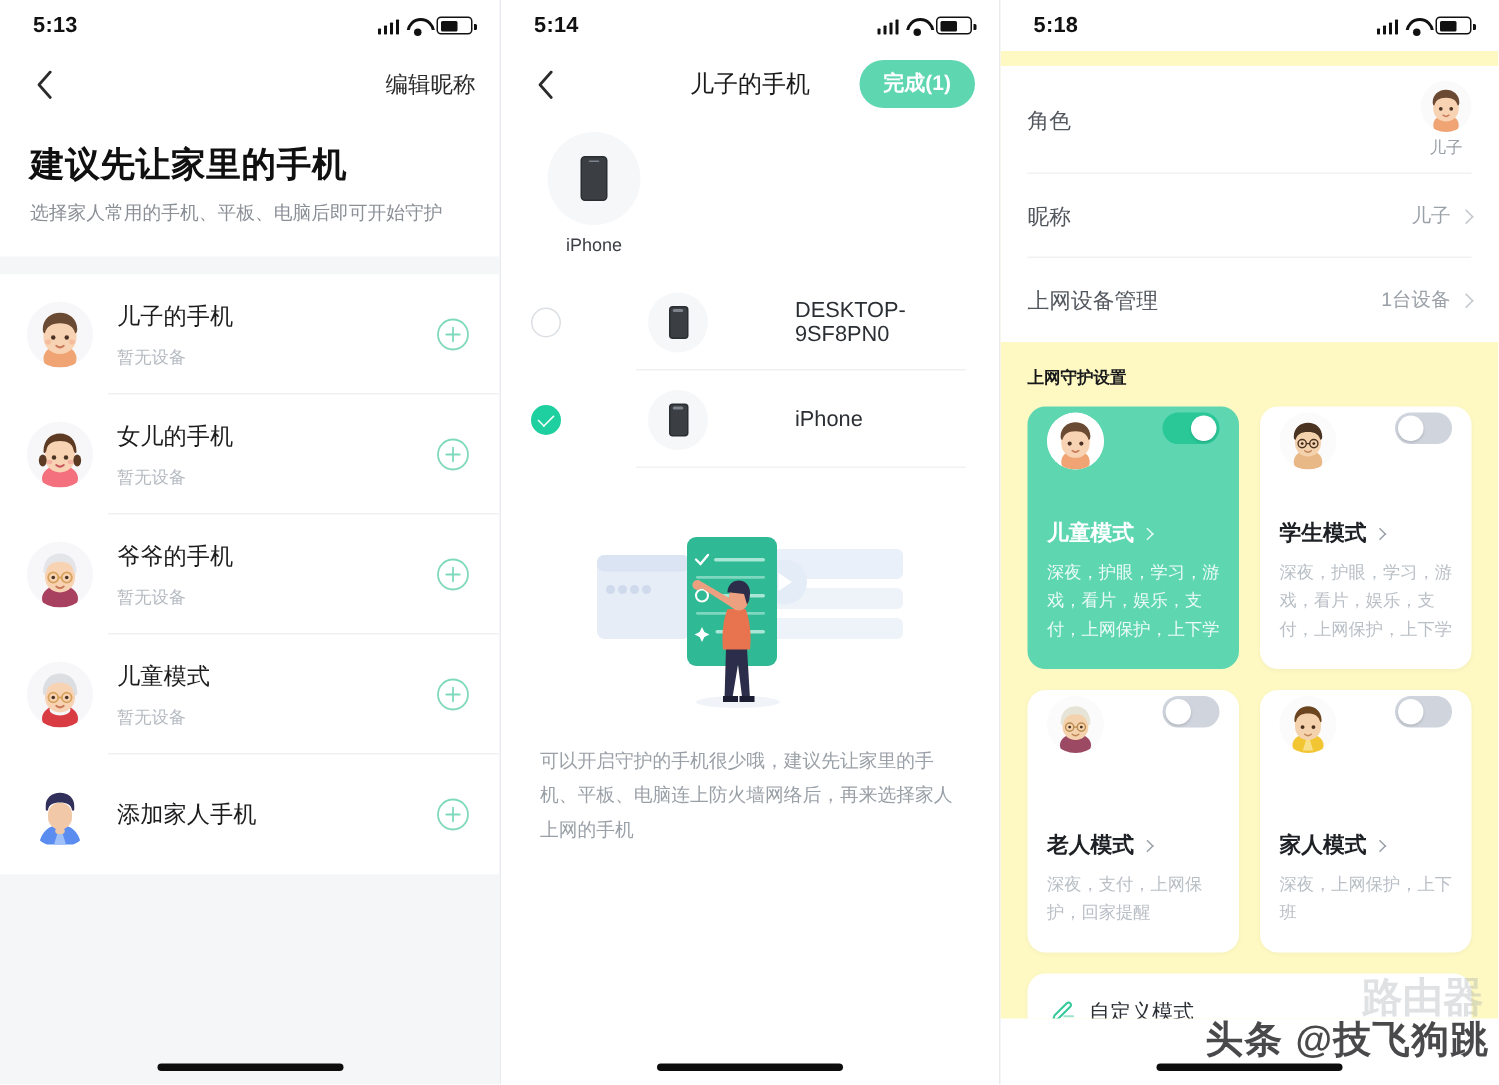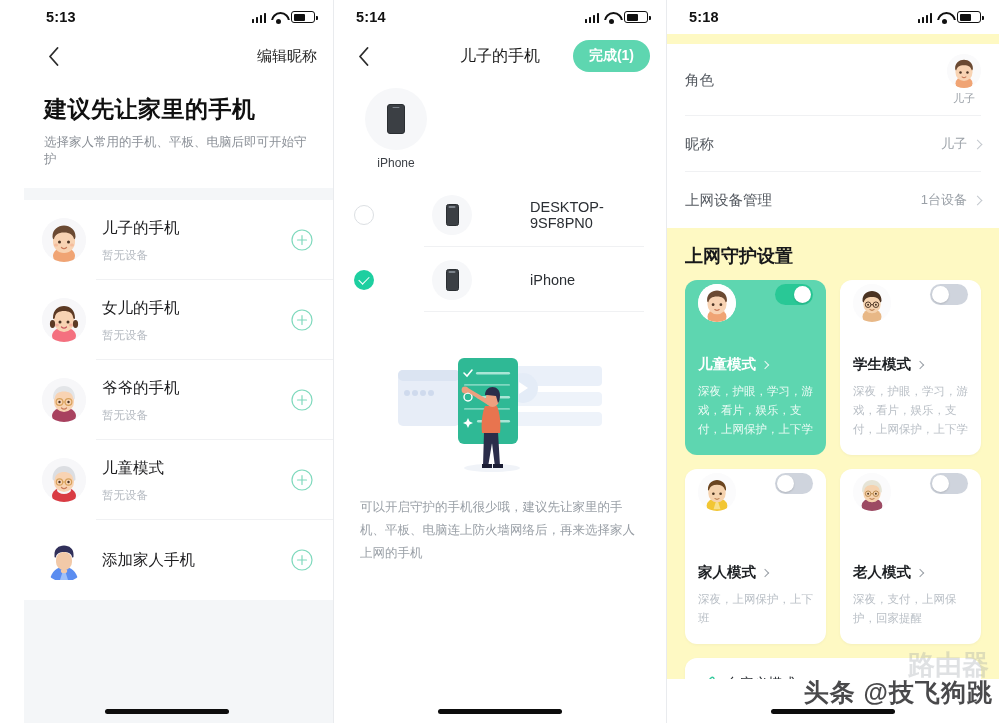--- a/index.html
+++ b/index.html
@@ -108,21 +108,21 @@
   .s3-row:last-child::after { display:none; }
   .s3-row.role { min-height:72px; }
   .s3-label { font-size:14.5px; color:#53585f; }
   .s3-right { margin-left:auto; display:flex; align-items:center; gap:7px; }
   .s3-val { font-size:13px; color:#9aa0a7; }
   .role-av { text-align:center; }
   .role-av .av { width:34px; height:34px; flex:0 0 34px; margin:0 auto; background:#fafafb; }
   .role-av .av svg { width:34px; height:34px; }
   .role-cap { font-size:11px; color:#9aa0a7; margin-top:3px; }
   .chev { width:7px; height:7px; border-right:1.4px solid #c3c8ce; border-top:1.4px solid #c3c8ce; transform:rotate(45deg); }
-  .sec-title { font-size:18px; font-weight:bold; color:#17181a; padding:16px 18px 12px; }
+  .sec-title { font-size:11px; font-weight:bold; color:#17181a; padding:16px 18px 12px; }
   .modes { display:grid; grid-template-columns:1fr 1fr; gap:14px; padding:0 18px; }
   .mode {
     background:#fff; border-radius:12px; padding:4px 13px 16px; min-height:175px;
     display:flex; flex-direction:column; cursor:pointer;
     box-shadow:0 1px 3px rgba(20,30,40,.04);
   }
   .mode.active { background:#5ED6B0; box-shadow:none; }
   .mode-top { display:flex; align-items:flex-start; justify-content:space-between; }
   .mode .av { width:38px; height:38px; flex:0 0 38px; background:#fbfbfc; }
   .mode .av svg { width:38px; height:38px; }
@@ -155,21 +155,21 @@
   .wm-back {
     position:absolute; right:4px; bottom:26px; font-size:27px; font-weight:bold;
     color:rgba(150,155,162,.30); white-space:nowrap;
   }
 </style>
 </head>
 <body>
 
 <div class="screens">
 
-  <div class="screen" style="display:flex;flex-direction:column;padding-left:24px;">
+  <div class="screen" style="display:flex;flex-direction:column;">
     <div class="statusbar">
       <div class="sb-time">5:13</div>
       <div class="sb-right">
         <div class="sig">
             <i></i>
             <i></i>
             <i></i>
             <i></i>
           </div>
         <div class="wifi"></div>
@@ -526,63 +526,63 @@
             <span class="chev"></span>
           </div>
           <div class="mode-feat">深夜，护眼，学习，游戏，看片，娱乐，支付，上网保护，上下学</div>
         </div>
 
         <div class="mode">
           <div class="mode-top">
             <div class="av">
               <svg viewBox="0 0 44 44">
                   <circle cx="22" cy="22" r="22" fill="#fbfbfc"></circle>
-                <ellipse cx="22" cy="38" rx="12" ry="9" fill="#f2c633"></ellipse>
-                <path d="M22 29l-4 13h8z" fill="#f8e08a"></path>
-                <path d="M12 19a10 10 0 0120 0v5a10 10 0 01-20 0z" fill="#f5d2ae"></path>
-                <path d="M11.5 19c0-7 5-11 10.5-11S32.5 12 32.5 19c0 1.5-1 2-1.5 0-1-3.5-4-5.5-9-5.5s-8 2-9 5.5c-.5 2-1.5 1.5-1.5 0z" fill="#6b4520"></path>
-                <circle cx="17.8" cy="24" r="1.5" fill="#46301c"></circle>
-                  <circle cx="26.2" cy="24" r="1.5" fill="#46301c"></circle>
-                <path d="M19.5 29.5c1.5 1.3 3.5 1.3 5 0" fill="none" stroke="#bf8557" stroke-width="1.2" stroke-linecap="round"></path>
-              </svg>
-            </div>
-            <div class="tgl"></div>
-          </div>
-          <div class="mode-name">
-            <span>家人模式</span>
-            <span class="chev"></span>
-          </div>
-          <div class="mode-feat">深夜，上网保护，上下班</div>
-        </div>
-
-        <div class="mode">
-          <div class="mode-top">
-            <div class="av">
-              <svg viewBox="0 0 44 44">
-                  <circle cx="22" cy="22" r="22" fill="#fbfbfc"></circle>
                 <ellipse cx="22" cy="38" rx="12" ry="9" fill="#9c4a63"></ellipse>
                 <path d="M12 20a10 10 0 0120 0v4a10 10 0 01-20 0z" fill="#f5d2ae"></path>
                 <path d="M10.5 21c0-9 5.5-13 11.5-13s11.5 4 11.5 13c0 2-2 2.5-2.5-.5-.5-4-4-6.5-9-6.5s-8.5 2.5-9 6.5c-.5 3-2.5 2.5-2.5-.5z" fill="#e6e4d6"></path>
                 <circle cx="17.5" cy="24" r="3.2" fill="none" stroke="#b98b4f" stroke-width="1.1"></circle>
                 <circle cx="26.5" cy="24" r="3.2" fill="none" stroke="#b98b4f" stroke-width="1.1"></circle>
                 <path d="M20.7 24h2.6" stroke="#b98b4f" stroke-width="1.1"></path>
                 <circle cx="17.5" cy="24" r="1.1" fill="#46301c"></circle>
                   <circle cx="26.5" cy="24" r="1.1" fill="#46301c"></circle>
                 <path d="M19.5 29.5c1.5 1.3 3.5 1.3 5 0" fill="none" stroke="#bf8557" stroke-width="1.2" stroke-linecap="round"></path>
               </svg>
             </div>
             <div class="tgl"></div>
           </div>
           <div class="mode-name">
             <span>老人模式</span>
             <span class="chev"></span>
           </div>
           <div class="mode-feat">深夜，支付，上网保护，回家提醒</div>
         </div>
 
+        <div class="mode">
+          <div class="mode-top">
+            <div class="av">
+              <svg viewBox="0 0 44 44">
+                  <circle cx="22" cy="22" r="22" fill="#fbfbfc"></circle>
+                <ellipse cx="22" cy="38" rx="12" ry="9" fill="#f2c633"></ellipse>
+                <path d="M22 29l-4 13h8z" fill="#f8e08a"></path>
+                <path d="M12 19a10 10 0 0120 0v5a10 10 0 01-20 0z" fill="#f5d2ae"></path>
+                <path d="M11.5 19c0-7 5-11 10.5-11S32.5 12 32.5 19c0 1.5-1 2-1.5 0-1-3.5-4-5.5-9-5.5s-8 2-9 5.5c-.5 2-1.5 1.5-1.5 0z" fill="#6b4520"></path>
+                <circle cx="17.8" cy="24" r="1.5" fill="#46301c"></circle>
+                  <circle cx="26.2" cy="24" r="1.5" fill="#46301c"></circle>
+                <path d="M19.5 29.5c1.5 1.3 3.5 1.3 5 0" fill="none" stroke="#bf8557" stroke-width="1.2" stroke-linecap="round"></path>
+              </svg>
+            </div>
+            <div class="tgl"></div>
+          </div>
+          <div class="mode-name">
+            <span>家人模式</span>
+            <span class="chev"></span>
+          </div>
+          <div class="mode-feat">深夜，上网保护，上下班</div>
+        </div>
+
       </div>
 
       <div class="custom-row">
         <svg width="18" height="18" viewBox="0 0 18 18">
           <path d="M3 14.5L4 11 12.2 2.8a1.6 1.6 0 012.3 2.3L6.3 13.3z" fill="none" stroke="#35c99c" stroke-width="1.4" stroke-linejoin="round"></path>
           <path d="M10.5 11.5h6M10.5 14.5h6" stroke="#9fe3cd" stroke-width="1.3" stroke-linecap="round"></path>
         </svg>
         <div class="ctxt">自定义模式</div>
       </div>
     </div>

